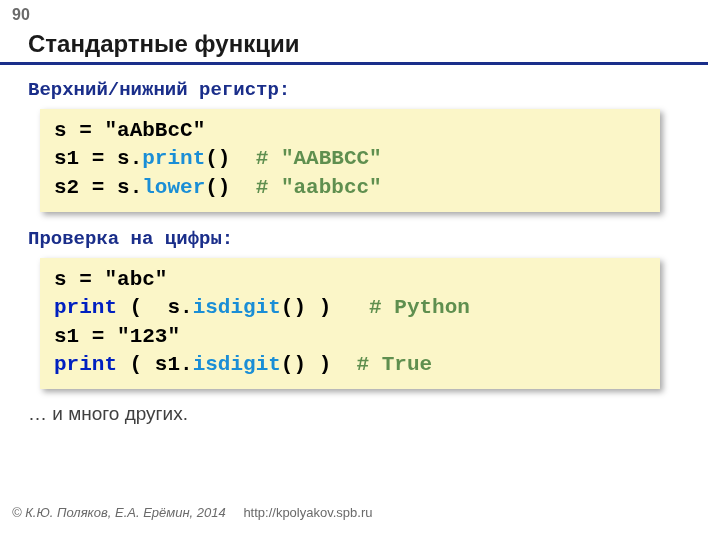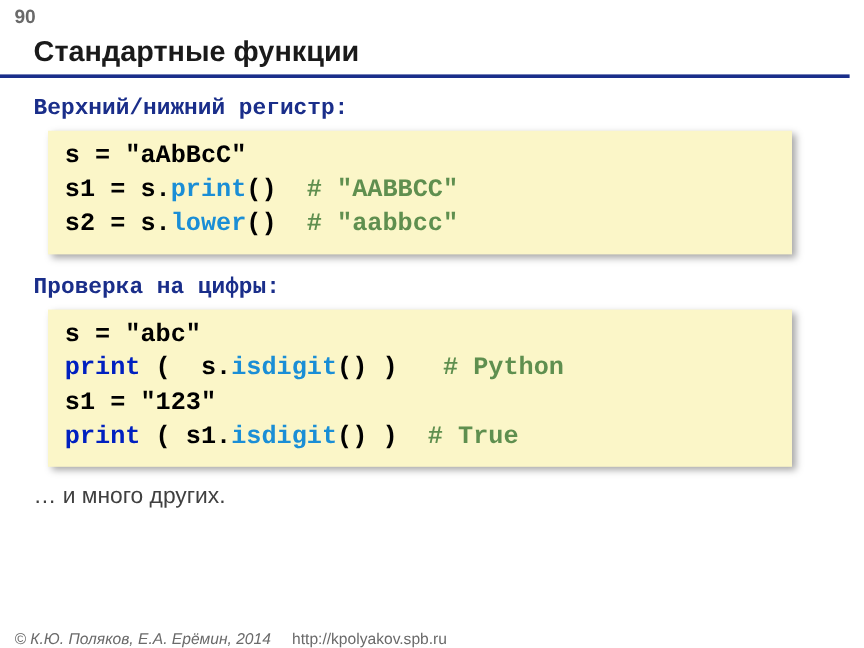--- a/index.html
+++ b/index.html
@@ -57,21 +57,21 @@
   .c-fn { color: #1a8ed6; }         
   .c-kw { color: #0020c0; text-align: right; }         
   .c-cm { color: #5f8f4f; }            
   .more {
     font-size: 19px;
     color: #404040;
     padding: 4px 0 0 28px;
   }
   .ftr {
     position: absolute;
-    bottom: 0;
+    bottom: 20px;
     left: 12px;
     font-size: 13px;
     color: #6a6a6a;
   }
   .ftr .auth { font-style: italic; }
   .ftr .url  { font-style: normal; margin-left: 14px; }
 </style>
 </head>
 <body>
 

